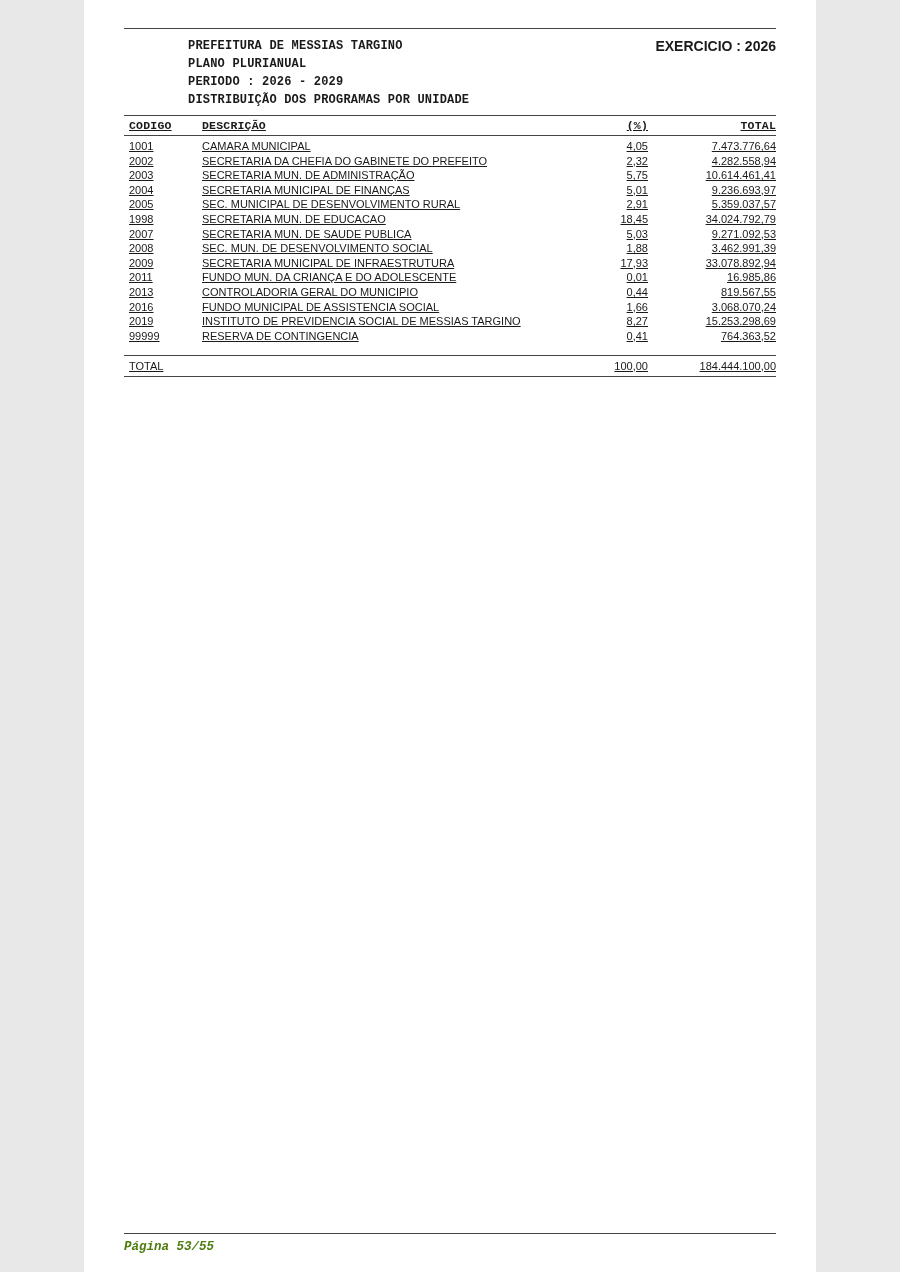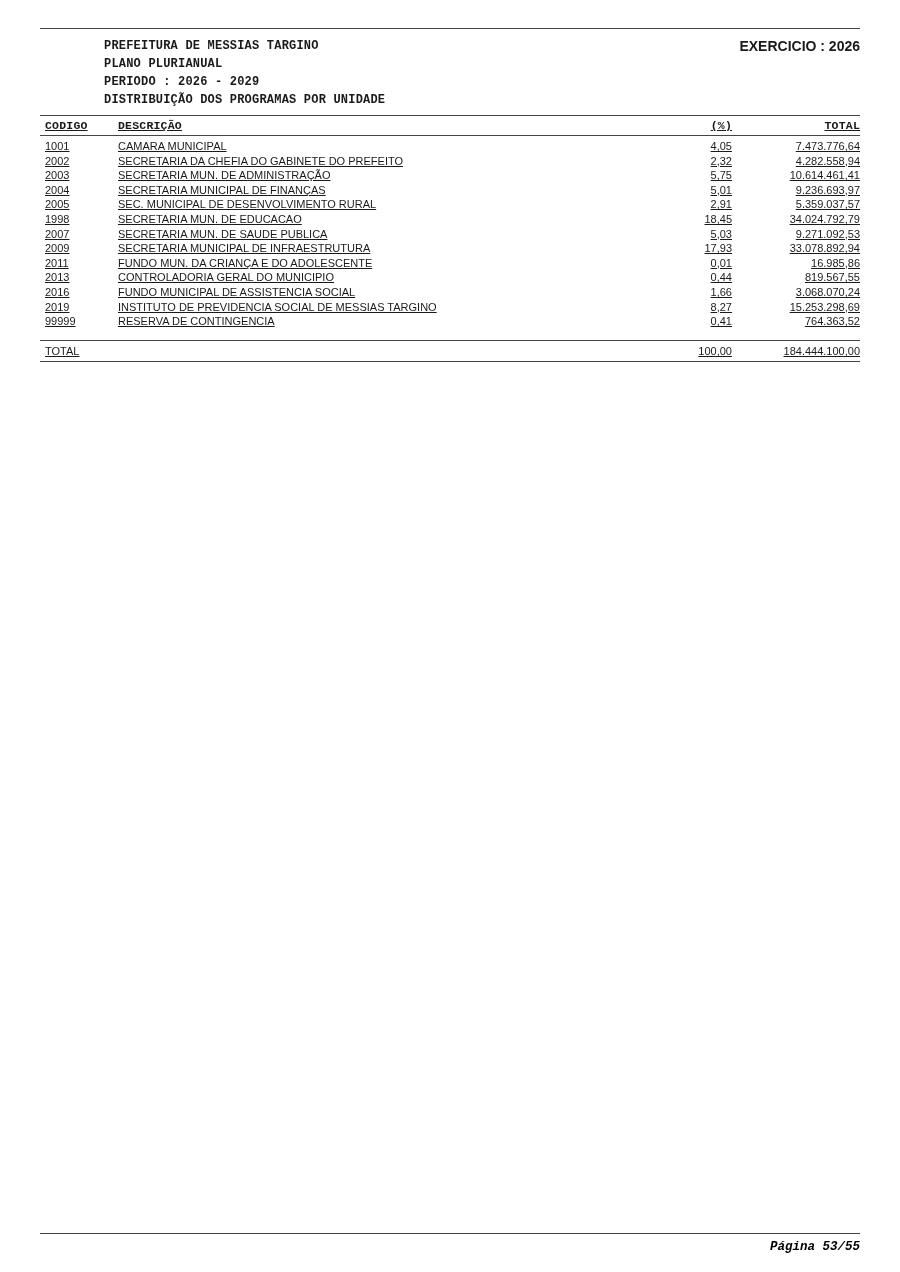--- a/index.html
+++ b/index.html
@@ -1,21 +1,21 @@
 <!DOCTYPE html>
 <html><head>
 <meta charset="utf-8">
 <style>
   * { margin: 0; padding: 0; box-sizing: border-box; }
   html, body { background: #e8e8e8; }
   body { font-family: "Liberation Sans", sans-serif; }
 
   .page {
     position: relative;
-    width: 900px;
+    width: 732px;
     height: 1272px;
     margin: 0 auto;
     background: #ffffff;
     color: #1a1a1a;
     display: flex;
     flex-direction: column;
     padding: 28px 40px 18px 40px;
   }
 
   .rule {
@@ -99,27 +99,27 @@
     height: 12px;
     font-size: 0;
   }
 
   
   .page-footer {
     margin-top: auto;
   }
   .footer-rule { border-top: 1px solid #444; }
   .footer-text {
-    text-align: right;
+    text-align: left;
     font-family: "Liberation Mono", "DejaVu Sans Mono", monospace;
     font-style: italic;
     font-weight: bold;
     font-size: 12.5px;
     padding-top: 6px;
-    color: #000000;
+    color: #4d7c0f;
   }
 </style>
 </head>
 <body>
 
 <div class="page">
 
   <hr class="rule">
 
   <div class="report-header">
@@ -185,20 +185,26 @@
             <td class="num">18,45</td>
             <td class="num">34.024.792,79</td>
           </tr>
           <tr>
             <td class="c-codigo">2007</td>
             <td>SECRETARIA MUN. DE SAUDE PUBLICA</td>
             <td class="num">5,03</td>
             <td class="num">9.271.092,53</td>
           </tr>
           <tr>
+            <td class="c-codigo">2008</td>
+            <td>SEC. MUN. DE DESENVOLVIMENTO SOCIAL</td>
+            <td class="num">1,88</td>
+            <td class="num">3.462.991,39</td>
+          </tr>
+          <tr>
             <td class="c-codigo">2009</td>
             <td>SECRETARIA MUNICIPAL DE INFRAESTRUTURA</td>
             <td class="num">17,93</td>
             <td class="num">33.078.892,94</td>
           </tr>
           <tr>
             <td class="c-codigo">2011</td>
             <td>FUNDO MUN. DA CRIANÇA E DO ADOLESCENTE</td>
             <td class="num">0,01</td>
             <td class="num">16.985,86</td>

